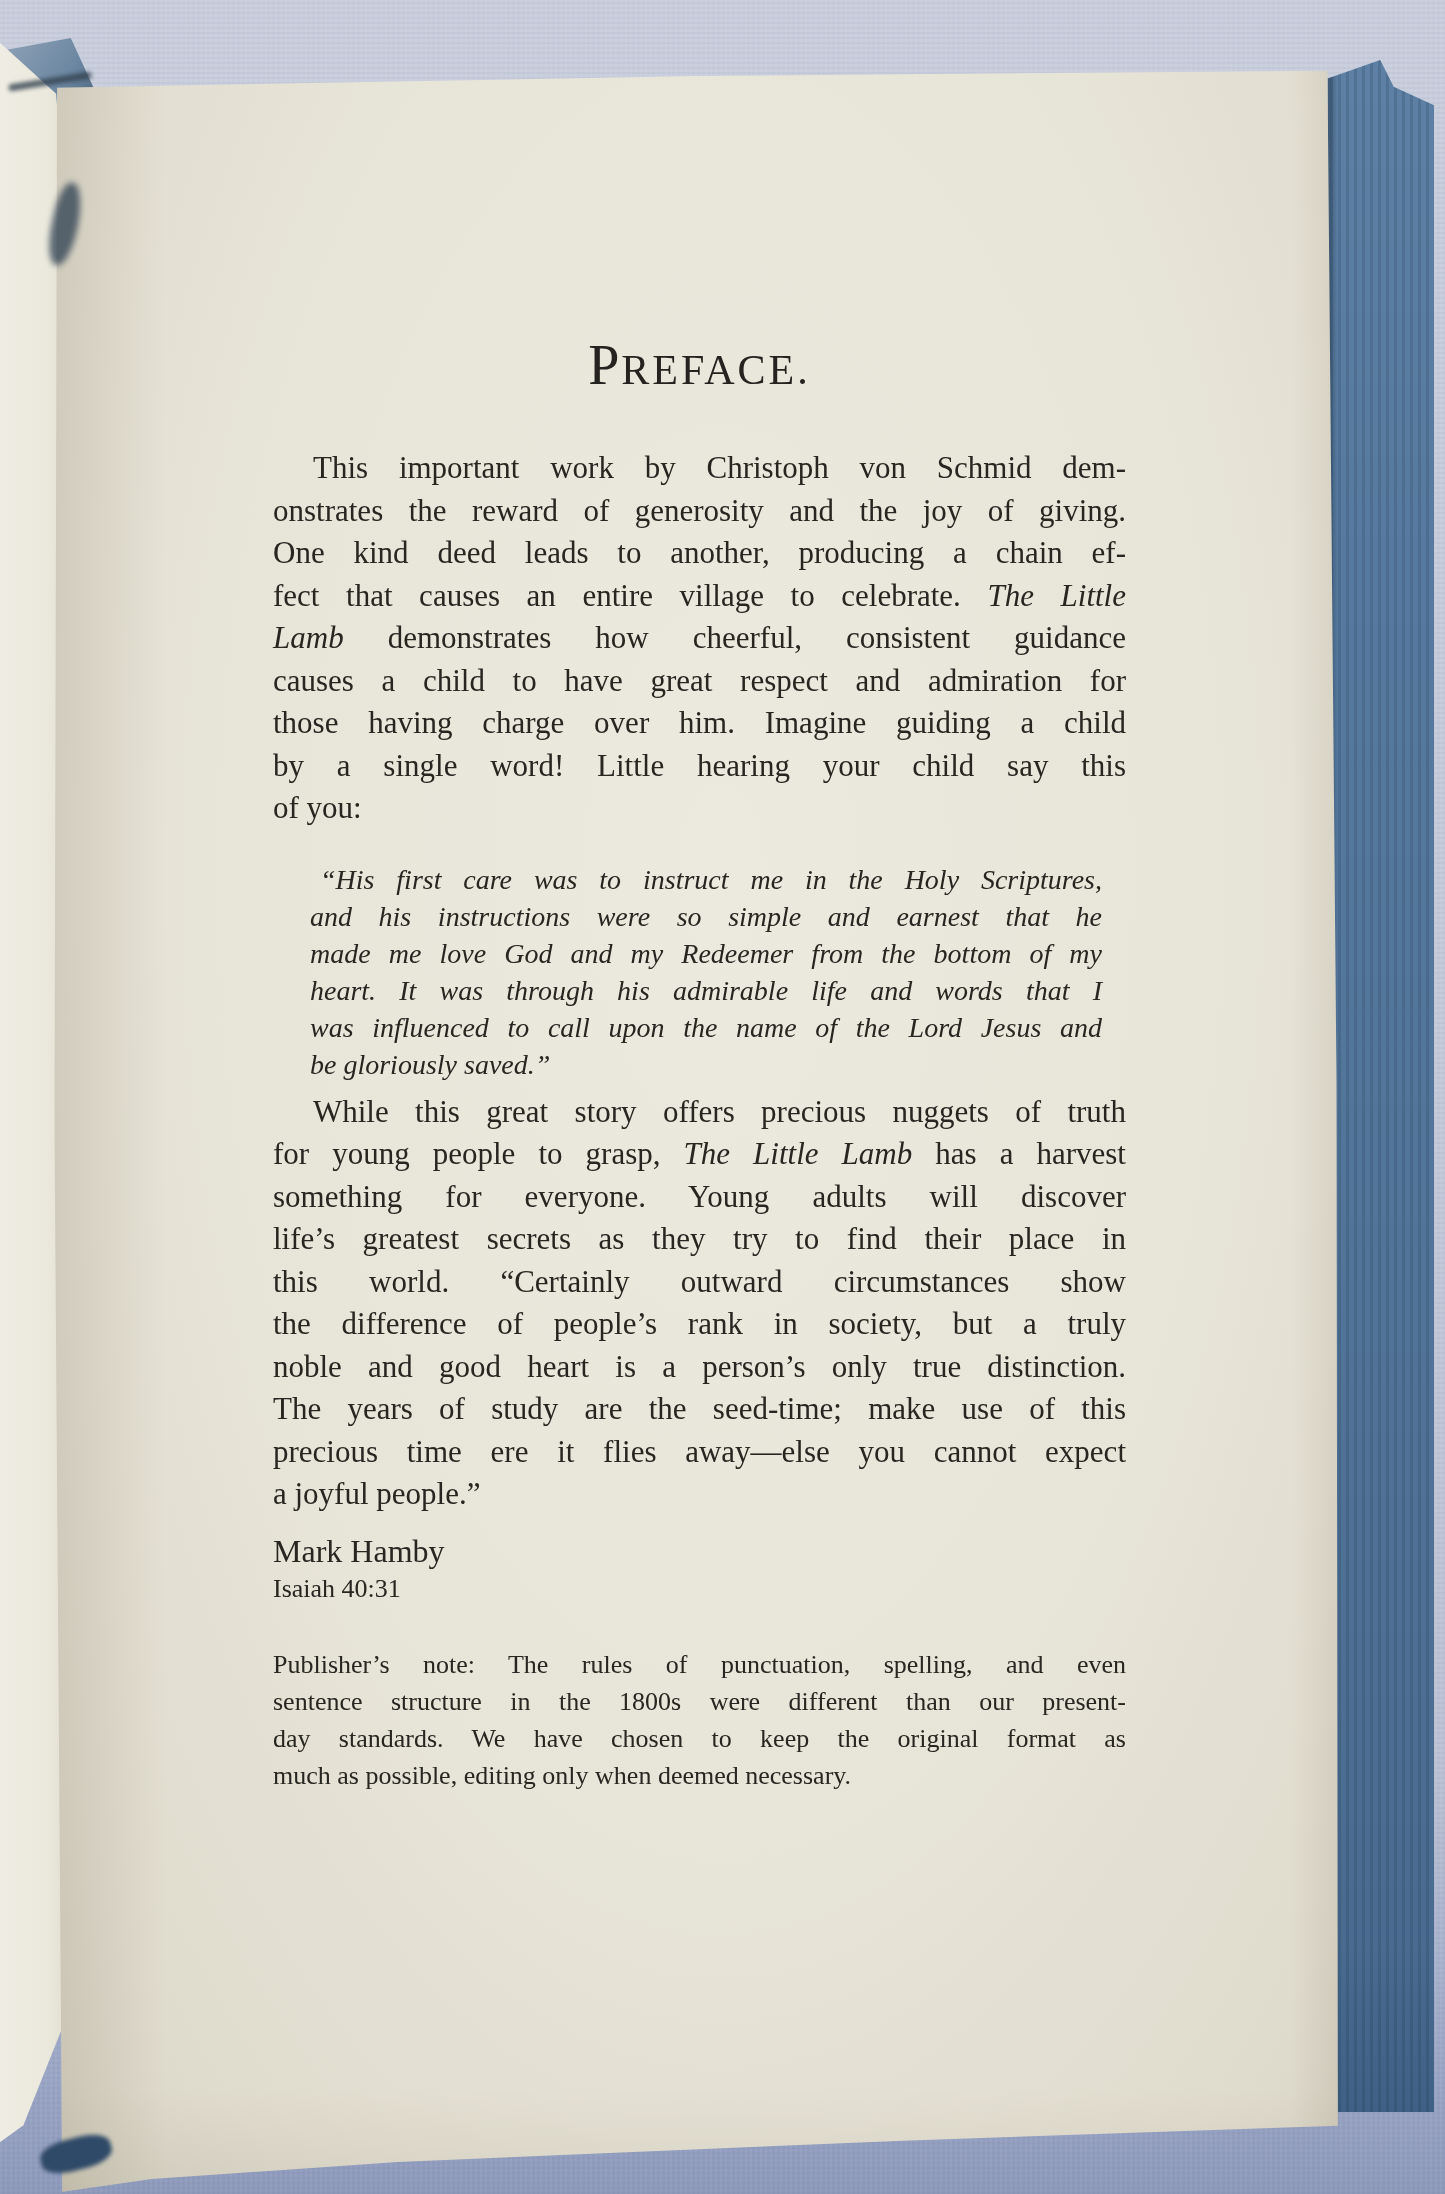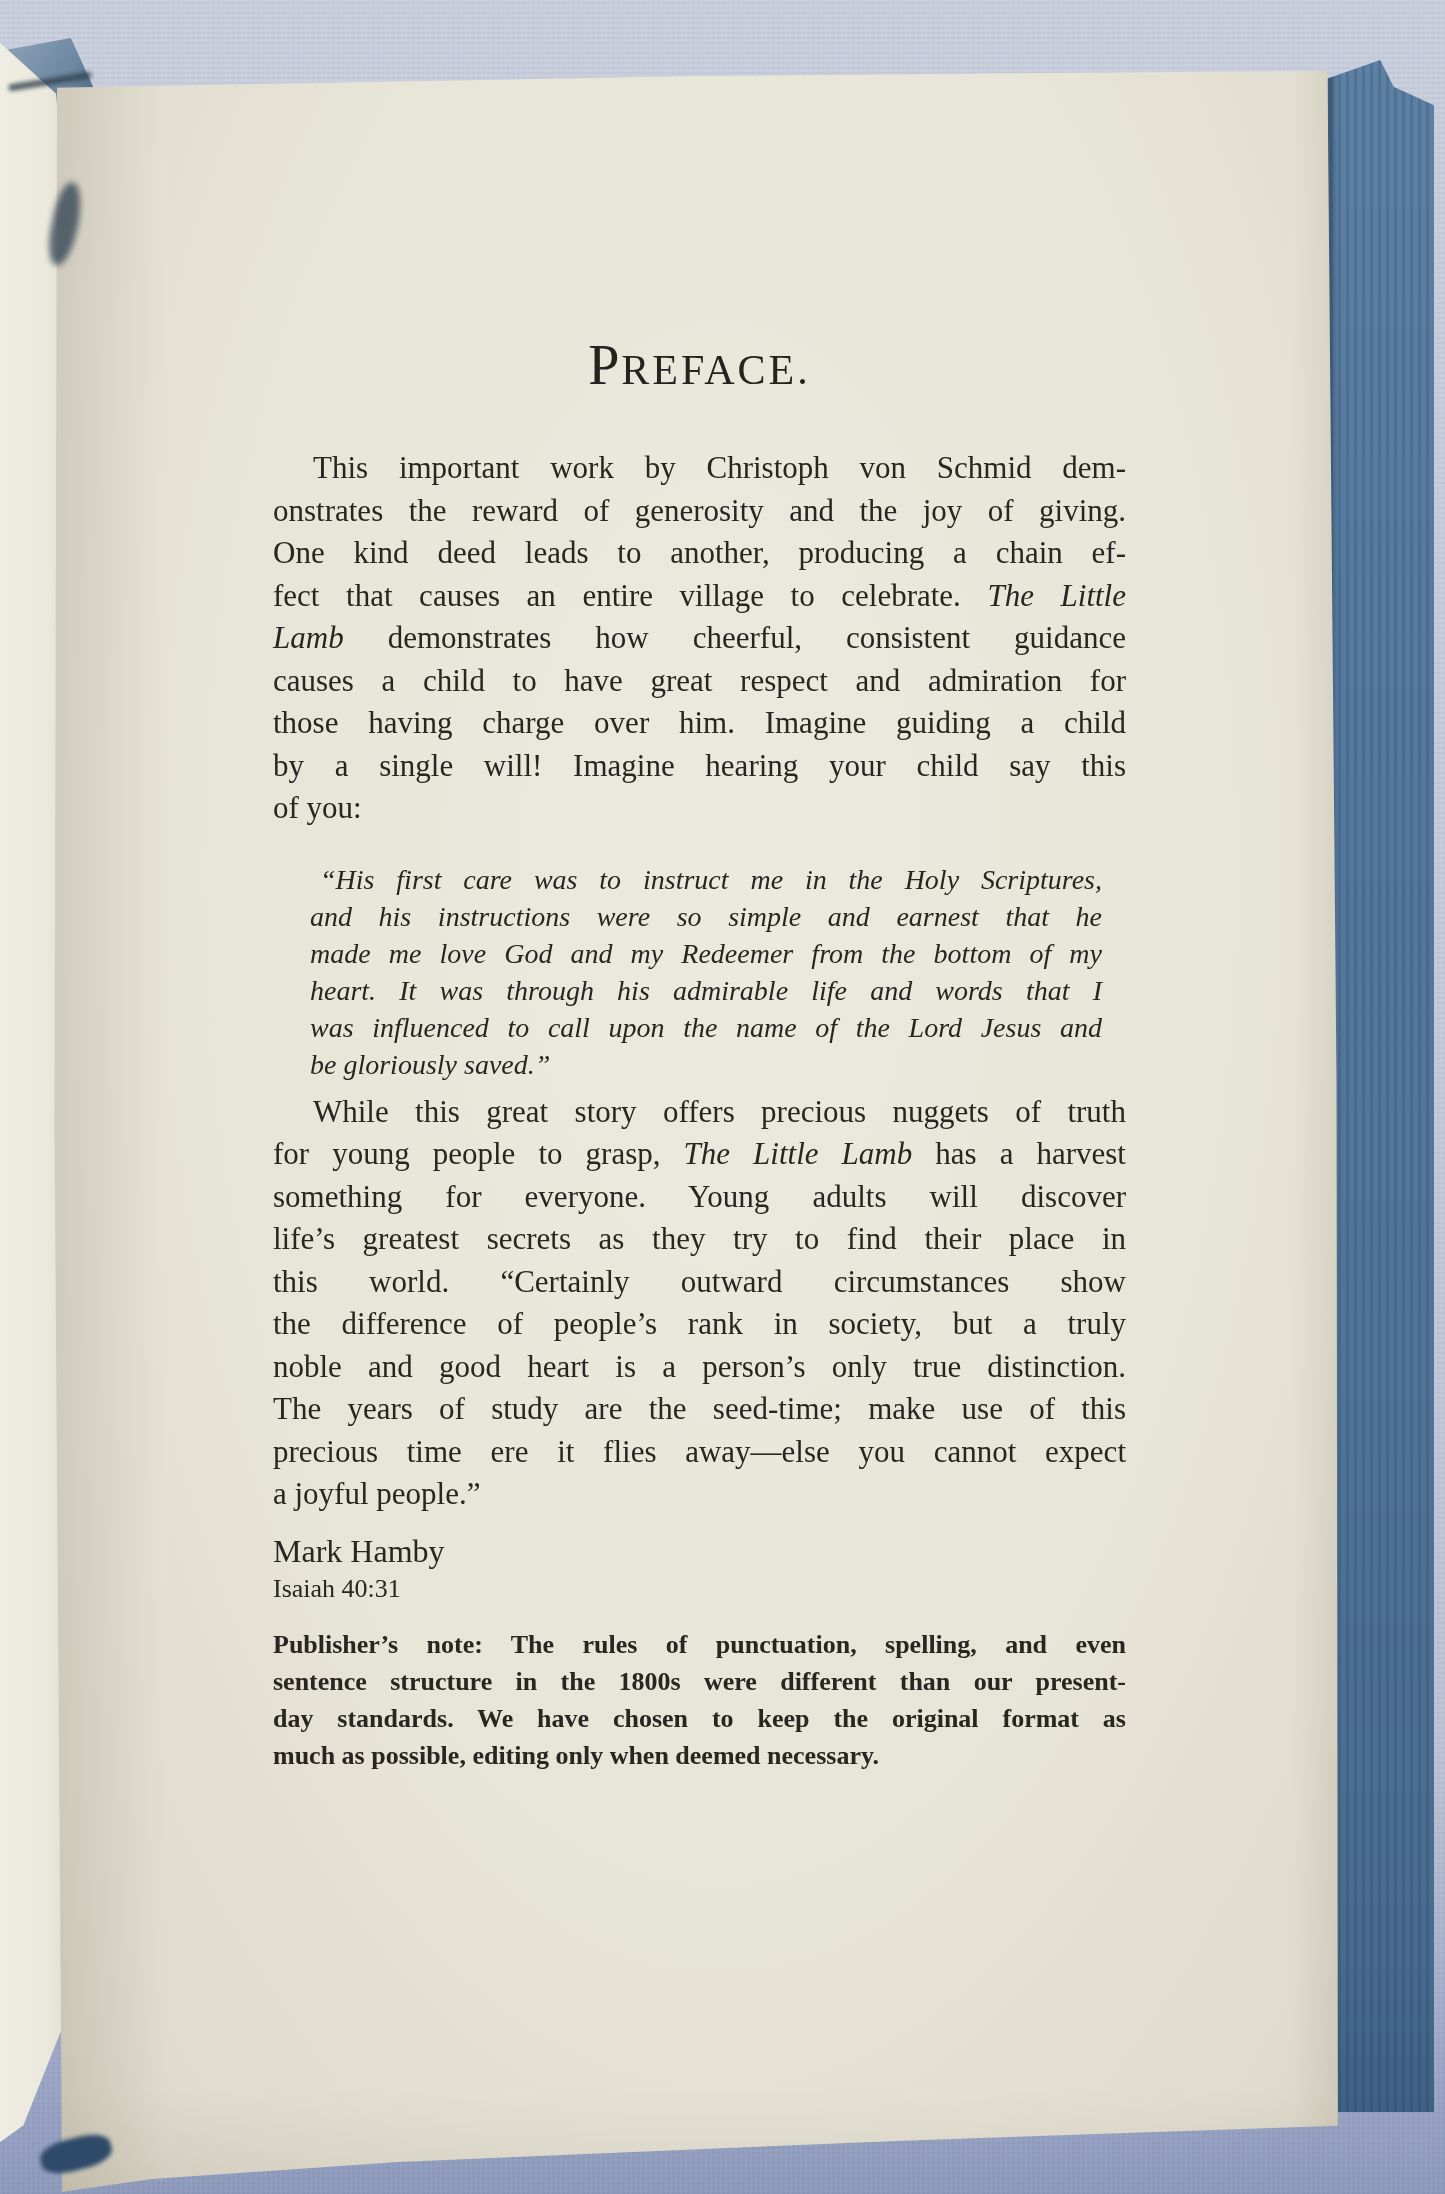--- a/index.html
+++ b/index.html
@@ -78,21 +78,21 @@
     font-size:28px;line-height:37px;font-style:italic;font-family:Liberation Serif, serif;
   }
   .quote .line{text-align:justify;text-align-last:justify;}
   .quote .line:last-child{text-align-last:left;}
   .quote .line:first-child{text-indent:10px;}
   .p2{margin-top:8px;}
   .p3{margin-top:0;}
   .signature{margin-top:14px;}
   .sig-name{font-size:32px;line-height:42px;}
   .sig-verse{font-size:26px;line-height:34px;}
-  .note{margin-top:20px;font-size:26px;line-height:37px;font-weight:bold;}
+  .note{margin-top:40px;font-size:26px;line-height:37px;}
   .note .line{text-align:justify;text-align-last:justify;}
   .note .line:last-child{text-align-last:left;}
   .it{font-style:italic;}
 </style>
 </head>
 <body>
 
 <div class="fabric"></div>
 <div class="cover-topleft"></div>
 <div class="cover-band-right"></div>
@@ -106,21 +106,21 @@
   <div class="title"><span class="cap">P</span><span class="rest">REFACE.</span></div>
 
   <div class="para p1 indent-first">
       <div class="line"><span>This important work by Christoph von Schmid dem-</span></div>
       <div class="line"><span>onstrates the reward of generosity and the joy of giving.</span></div>
       <div class="line"><span>One kind deed leads to another, producing a chain ef-</span></div>
       <div class="line"><span>fect that causes an entire village to celebrate. </span><span class="it">The Little</span></div>
       <div class="line"><span class="it">Lamb</span><span> demonstrates how cheerful, consistent guidance</span></div>
       <div class="line"><span>causes a child to have great respect and admiration for</span></div>
       <div class="line"><span>those having charge over him. Imagine guiding a child</span></div>
-      <div class="line"><span>by a single will! Imagine hearing your child say this</span></div>
+      <div class="line"><span>by a single word! Little hearing your child say this</span></div>
       <div class="line"><span>of you:</span></div>
     </div>
 
   <div class="quote">
       <div class="line"><span>“His first care was to instruct me in the Holy Scriptures,</span></div>
       <div class="line"><span>and his instructions were so simple and earnest that he</span></div>
       <div class="line"><span>made me love God and my Redeemer from the bottom of my</span></div>
       <div class="line"><span>heart. It was through his admirable life and words that I</span></div>
       <div class="line"><span>was influenced to call upon the name of the Lord Jesus and</span></div>
       <div class="line"><span>be gloriously saved.”</span></div>

